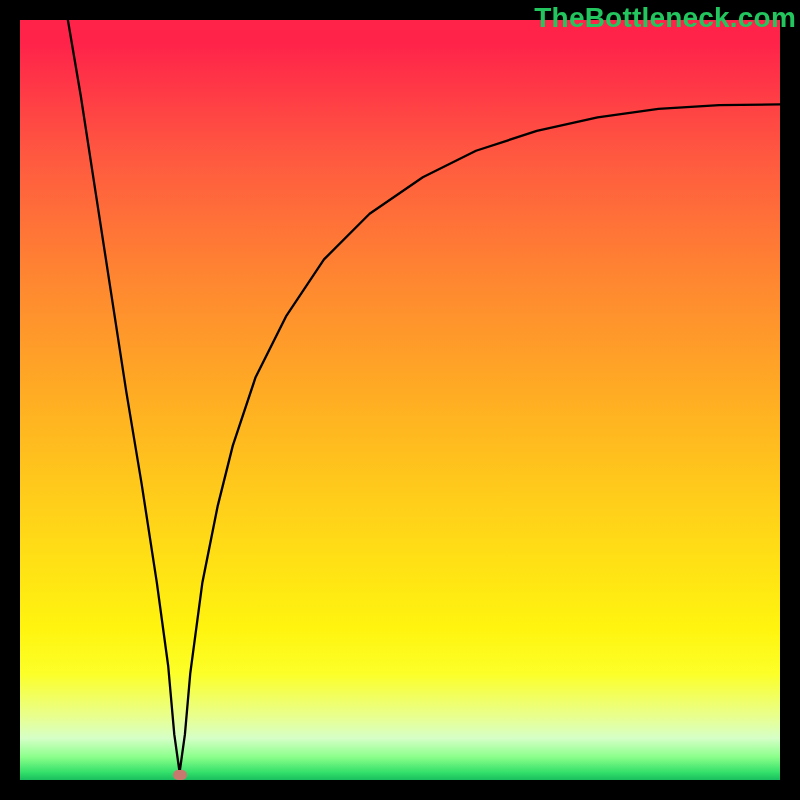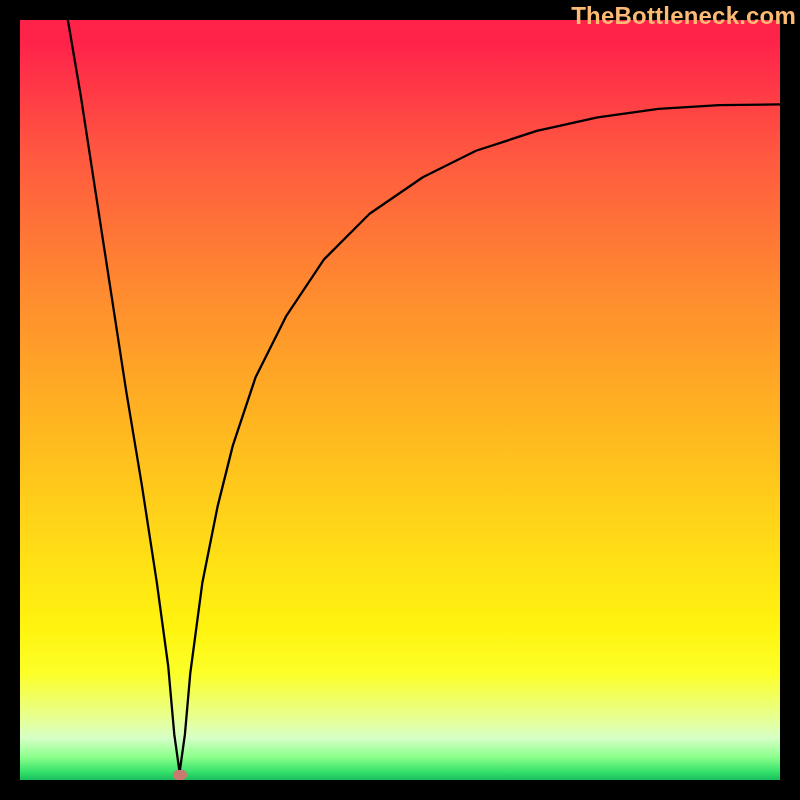--- a/index.html
+++ b/index.html
@@ -39,22 +39,22 @@
       #8aff8a 97%,
       #33e06a 99%,
       #19be5e 100%
     );
     overflow: hidden;
   }
   .watermark {
     position: absolute;
     top: 2px;
     right: 4px;
-    color: #fdba74;
-    font-size: 24px;
+    color: #22c55e;
+    font-size: 28px;
     font-weight: 600;
     letter-spacing: 0.2px;
     z-index: 5;
   }
   svg.curve {
     position: absolute;
     left: 0;
     top: 0;
     width: 760px;
     height: 760px;

